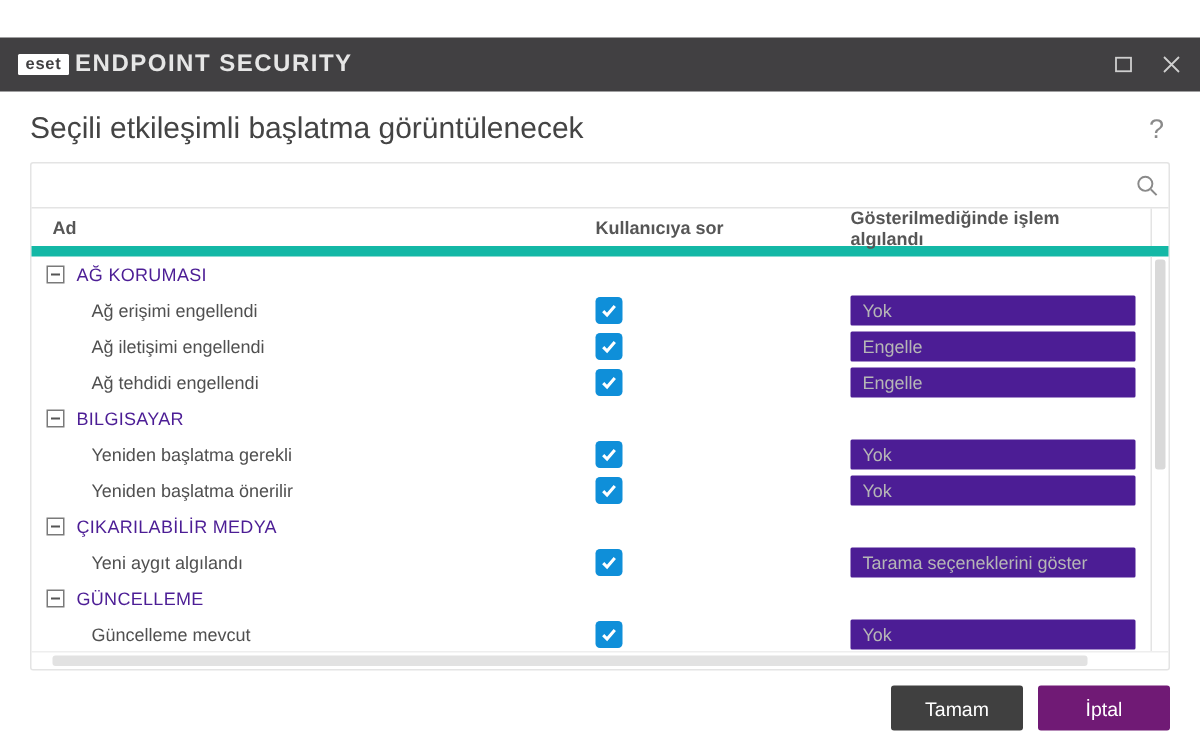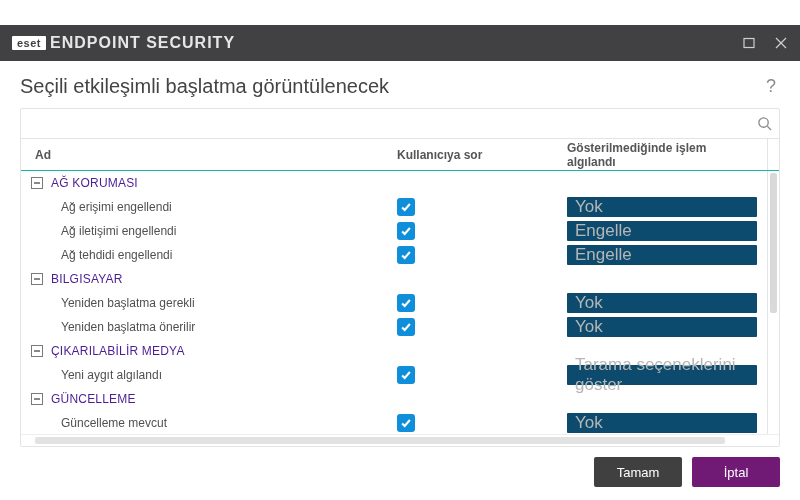--- a/index.html
+++ b/index.html
@@ -18,21 +18,21 @@
 .header h1 { font-size: 20px; font-weight: 400; color: #444; flex: 1; }
 .help { color: #8a8a8a; font-size: 18px; cursor: pointer; padding: 0 4px; }
 
 .content { padding: 0 20px; }
 .panel { border: 1px solid #e4e4e4; border-radius: 2px; }
 
 .search-row { display: flex; align-items: center; border-bottom: 1px solid #e4e4e4; height: 30px; }
 .search-input { flex: 1; border: none; outline: none; font-size: 13px; padding: 0 10px; background: transparent; }
 .search-icon { width: 30px; display: flex; align-items: center; justify-content: center; color: #8a8a8a; }
 
-.cols-header { display: flex; align-items: center; height: 32px; font-size: 12px; color: #565656; font-weight: 600; border-bottom: 1px solid #14b8a6; }
+.cols-header { display: flex; align-items: center; height: 32px; font-size: 12px; color: #565656; font-weight: 600; border-bottom: 7px solid #14b8a6; }
 .col-name { flex: 1; padding-left: 14px; }
 .col-ask { width: 170px; }
 .col-action { width: 200px; padding-right: 10px; }
 .scroll-gutter { width: 12px; border-left: 1px solid #e4e4e4; align-self: stretch; }
 
 .table-body { height: 263px; overflow: hidden; position: relative; }
 .rows-viewport { position: absolute; inset: 0 12px 0 0; overflow: hidden; }
 .vscroll-track { position: absolute; right: 0; top: 0; bottom: 0; width: 12px; border-left: 1px solid #e4e4e4; }
 .vscroll-thumb { position: absolute; left: 2px; right: 2px; top: 2px; height: 140px; background: #d9d9d9; border-radius: 2px; }
 
@@ -46,21 +46,21 @@
 .group-label { flex: 1; letter-spacing: 0.2px; }
 
 .item-indent { width: 40px; }
 .item-label { flex: 1; color: #505050; }
 .item-ask { width: 170px; display: flex; align-items: center; }
 .item-action { width: 200px; padding-right: 10px; }
 
 .chk { width: 18px; height: 18px; border-radius: 3px; background: #0f8fd9; display: flex; align-items: center; justify-content: center; cursor: pointer; }
 .chk svg { stroke: #fff; stroke-width: 2.4; fill: none; }
 
-.action-field { height: 20px; background: #0c4a6e; color: #b6b6b6; font-size: 17px; display: flex; align-items: center; padding: 0 8px; border-radius: 1px; }
+.action-field { height: 20px; background: #4c1d95; color: #b6b6b6; font-size: 12px; display: flex; align-items: center; padding: 0 8px; border-radius: 1px; text-align: right; }
 
 .footer { position: absolute; bottom: 0; left: 0; right: 0; height: 56px; display: flex; align-items: center; justify-content: flex-end; gap: 10px; padding: 0 20px; }
 .btn { min-width: 88px; height: 30px; border: none; border-radius: 2px; font-size: 13px; cursor: pointer; display: inline-flex; align-items: center; justify-content: center; padding: 0 18px; }
 .btn-primary { background: #404040; color: #fff; }
 .btn-secondary { background: #701a75; color: #fff; }
 </style>
 </head>
 <body>
 
 <div class="titlebar">

